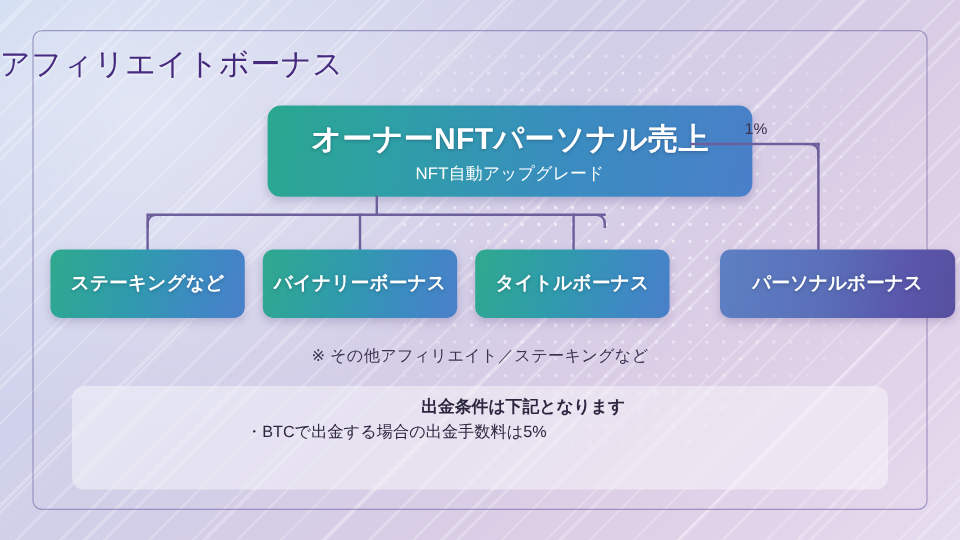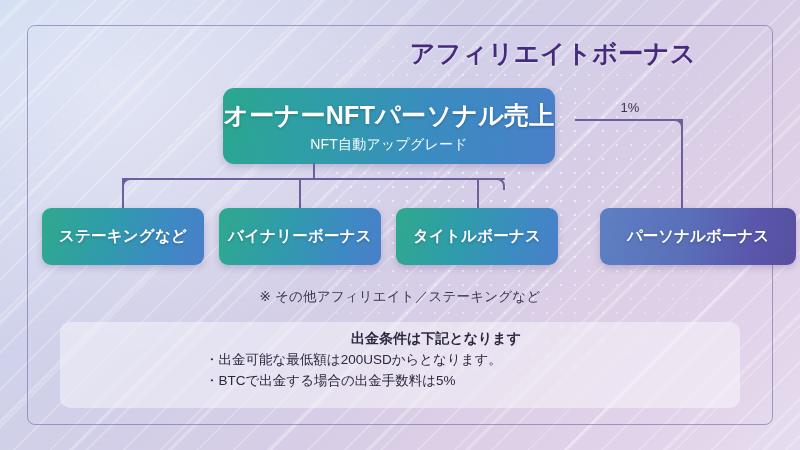--- a/index.html
+++ b/index.html
@@ -52,22 +52,22 @@
 
   
   .frame{
     position:absolute; left:27px; top:25px; width:746px; height:400px;
     border:1px solid rgba(106,92,158,.55);
     border-radius:8px; pointer-events:none;
   }
 
   
   .page-title{
-    position:absolute; left:0; top:37px; width:696px; text-align:right;
-    font-size:25px; font-weight:bold; letter-spacing:.5px;
+    position:absolute; left:0; top:37px; width:696px; text-align:left;
+    font-size:25px; font-weight:normal; letter-spacing:.5px;
     color:#452a7d; text-shadow:0 1px 2px rgba(255,255,255,.6);
   }
 
   
   .conn{ position:absolute; background:#6d5e9c; }
   .conn-v-main{ left:313px; top:163px; width:2px; height:16px; }
   .conn-h-main{ left:123px; top:178px; width:382px; height:2px;
                 border-radius:2px; }
   .conn-drop{ width:2px; height:31px; top:178px; }
   .conn-d1{ left:122px; }
@@ -97,21 +97,21 @@
 
   
   .node{
     position:absolute; border-radius:9px;
     display:flex; flex-direction:column;
     align-items:center; justify-content:center;
     color:#fff; text-align:center;
     box-shadow:0 3px 7px rgba(70,55,120,.22);
   }
   .node-main{
-    left:223px; top:88px; width:332px; height:76px;
+    left:223px; top:88px; width:404px; height:76px;
     background:linear-gradient(100deg,#2aa78f 0%, #2e9fa6 26%, #3a8cc0 62%, #4a7fc9 100%);
     border-radius:11px;
   }
   .node-main .t1{ font-size:25px; font-weight:bold; letter-spacing:.3px;
                   text-shadow:0 1px 3px rgba(20,40,70,.35); }
   .node-main .t2{ font-size:14px; font-weight:normal; margin-top:4px;
                   letter-spacing:.2px; }
 
   .node-sub{
     top:208px; height:57px; width:162px;
@@ -192,15 +192,14 @@
 </div>
 <div class="node node-personal">
   <span>パーソナルボーナス</span>
 </div>
 
 <div class="note">※ その他アフィリエイト／ステーキングなど</div>
 
 <div class="panel"></div>
 <div class="panel-title">出金条件は下記となります</div>
 <div class="panel-list">
-  <div>・出金可能な最低額は200USDからとなります。</div>
   <div>・BTCで出金する場合の出金手数料は5%</div>
 </div>
 
 </body></html>

